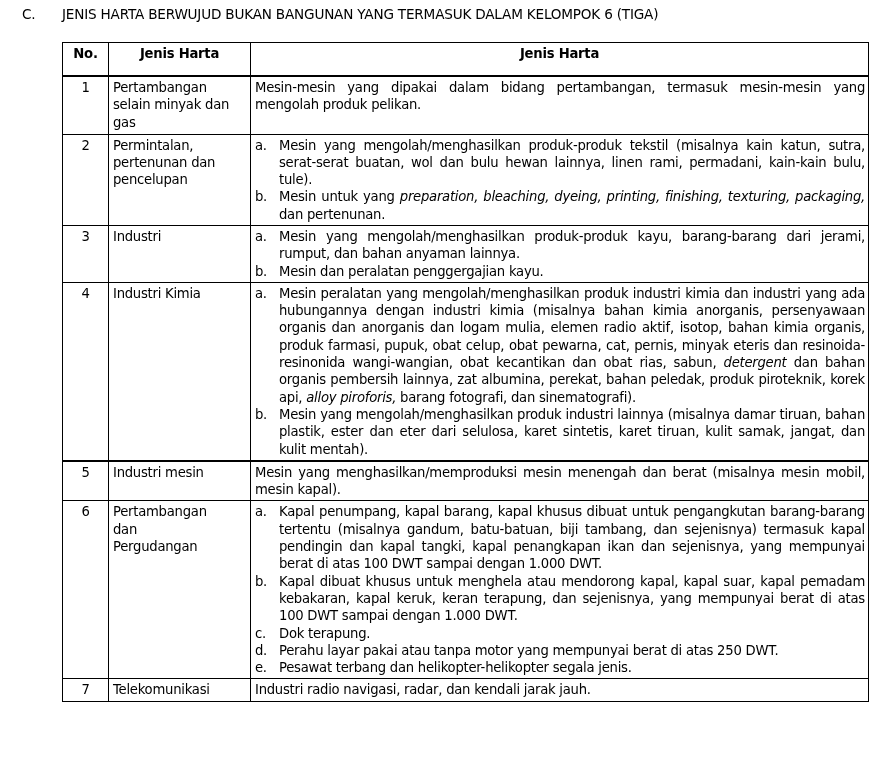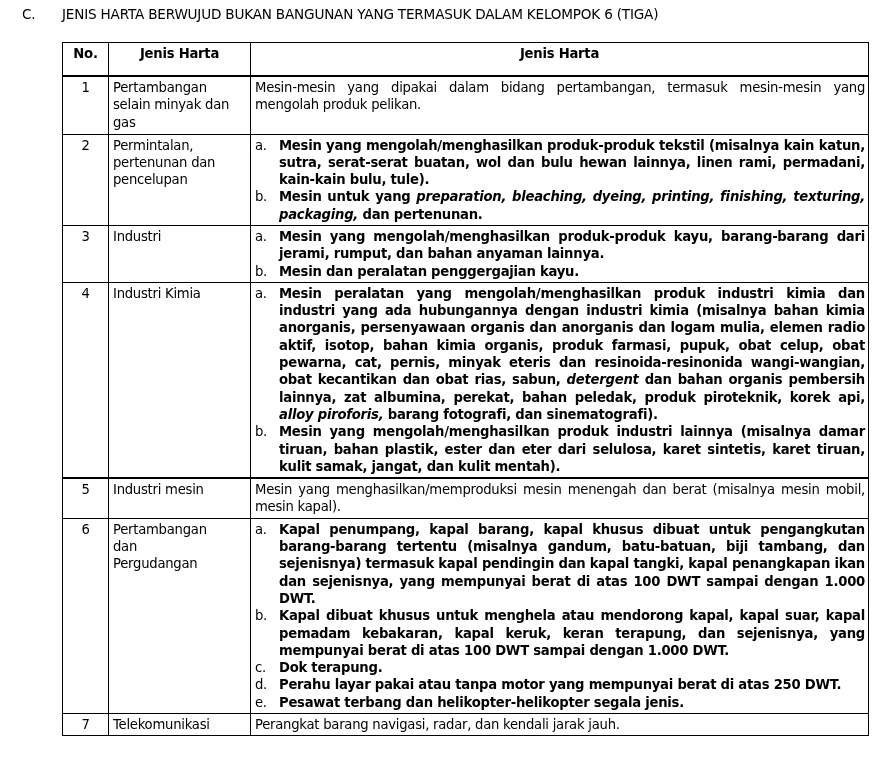--- a/index.html
+++ b/index.html
@@ -26,21 +26,21 @@
     vertical-align: top; padding: 2px 4px 2px 4px; line-height: 17.3px;
   }
   th { font-weight: bold; text-align: center; height: 18px; padding-top: 2px; padding-bottom: 12px; border-top: 1.5px solid #000; border-bottom: 2px solid #000; }
   td.no { text-align: center; }
   td.harta { text-align: justify; padding-right: 3px; }
   tr.thick-top td { border-top: 2.5px solid #000; }
   tr.last td { border-bottom: 1.5px solid #000; }
   ol.items { list-style: none; margin: 0; padding: 0; }
   ol.items li { display: flex; text-align: justify; }
   ol.items .mark { width: 24px; flex: 0 0 24px; }
-  ol.items .txt { flex: 1; text-align: justify; font-weight: bold; }
+  ol.items .txt { flex: 1; text-align: justify; }
   .txt i, .plain i { font-style: italic; }
 </style>
 </head>
 <body>
 
 <div class="heading">
   <span class="letter">C.</span>
   <span>JENIS HARTA BERWUJUD BUKAN BANGUNAN YANG TERMASUK DALAM KELOMPOK 6 (TIGA)</span>
 </div>
 
@@ -151,16 +151,16 @@
             <span class="mark">e.</span>
             <span class="txt">Pesawat terbang dan helikopter-helikopter segala jenis.</span>
           </li>
         </ol>
       </td>
     </tr>
 
     <tr class="last">
       <td class="no">7</td>
       <td>Telekomunikasi</td>
-      <td class="harta">Perangkat barang navigasi, radar, dan kendali jarak jauh.</td>
+      <td class="harta">Industri radio navigasi, radar, dan kendali jarak jauh.</td>
     </tr>
   </tbody>
 </table>
 
 </body></html>

